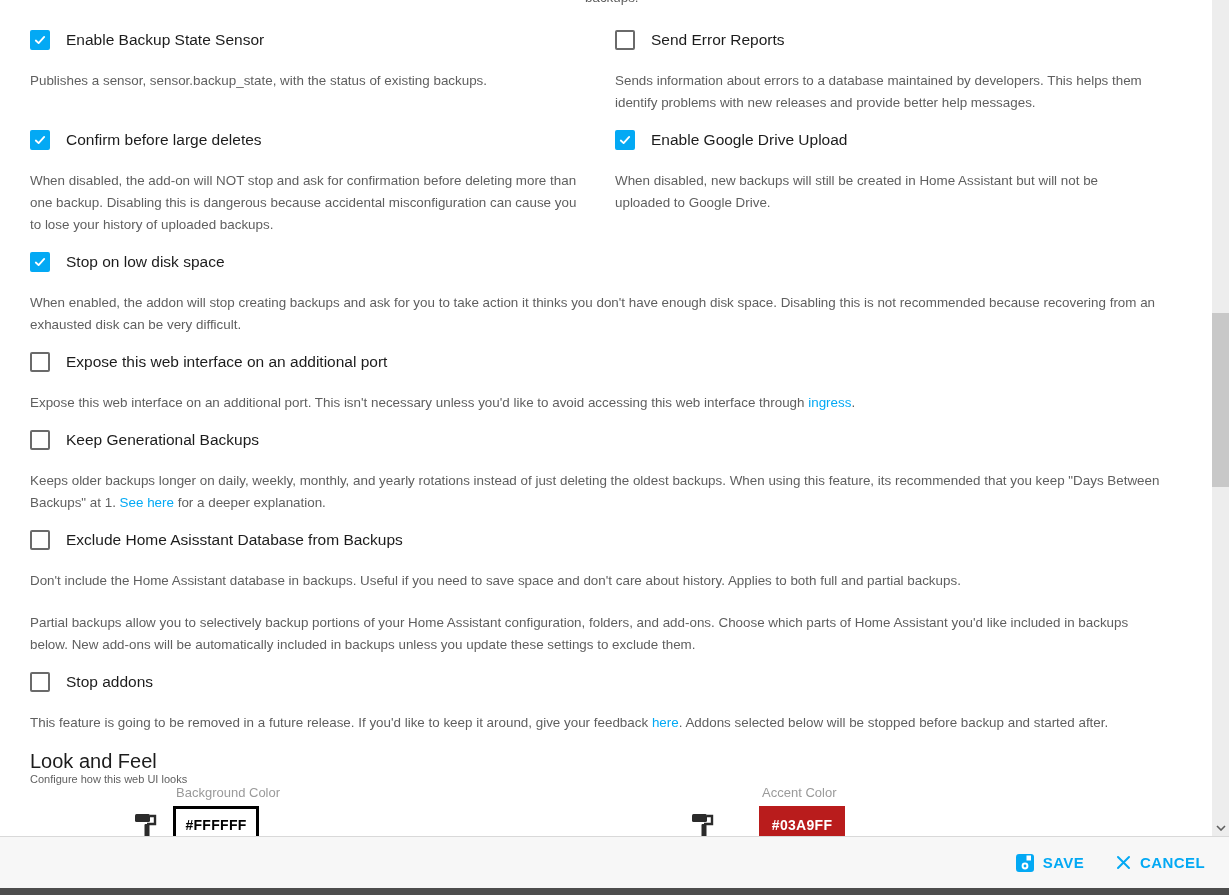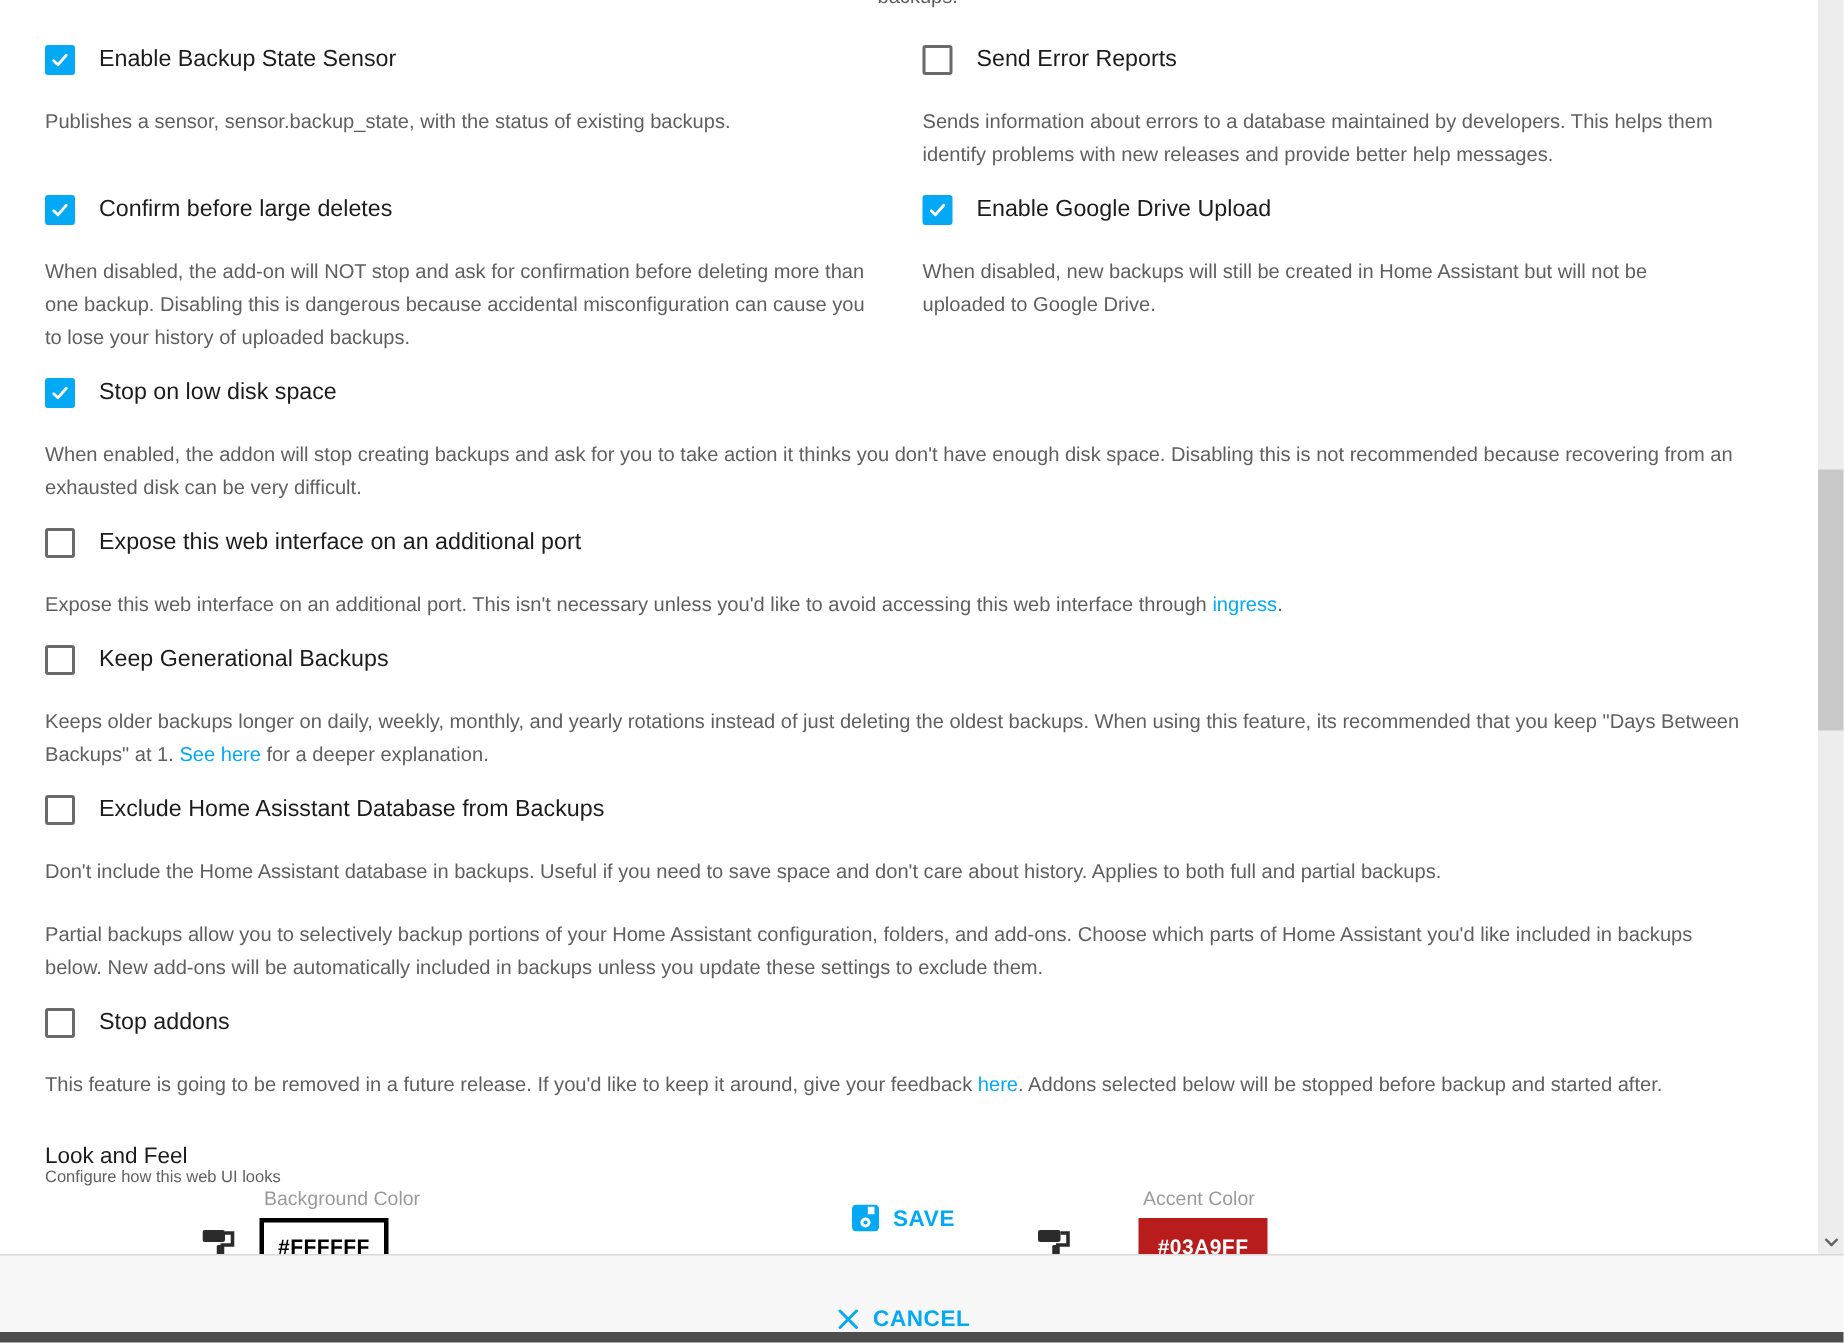--- a/index.html
+++ b/index.html
@@ -18,39 +18,39 @@
     border-radius:2px;background:#ffffff;display:flex;align-items:center;justify-content:center;
   }
   .checkbox.checked{border-color:#03A9F4;background:#03A9F4;}
   .checkbox svg{display:block;}
   .setting-label{font-size:15.5px;color:#1c1c1c;white-space:nowrap;}
   .setting-desc{margin-top:20px;font-size:13.4px;color:#5f5f5f;line-height:22px;}
   .grid2 .cell-right .setting-desc{max-width:540px;}
   .grid2 .cell-left .setting-desc{max-width:555px;}
   .full .setting-desc{max-width:1132px;}
   a.desc-link{color:#03A9F4;text-decoration:none;cursor:pointer;}
-  .lf-head{font-size:15px;color:#1c1c1c;margin-top:28px;}
+  .lf-head{font-size:20px;color:#1c1c1c;margin-top:16px;}
   .lf-sub{font-size:11px;color:#5f5f5f;}
   .pickers{display:flex;padding-left:105px;align-items:flex-end;}
   .picker{display:flex;align-items:flex-end;gap:15px;}
   .picker + .picker{margin-left:412px;gap:44px;}
   .picker-icon{width:23px;height:29px;margin-bottom:3px;flex:none;}
   .picker-col{display:flex;flex-direction:column;}
   .picker-label{font-size:13px;color:#9a9a9a;margin-bottom:6px;padding-left:3px;}
   .picker-input{
     width:86px;height:38px;box-sizing:border-box;text-align:left;font-weight:bold;
     font-size:14px;display:flex;align-items:center;justify-content:center;letter-spacing:0.3px;
     cursor:pointer;
   }
   .picker-input.bordered{border:3px solid #000;background:#fff;color:#000;}
   .picker-input.filled{border:none;background:#03A9FF;color:#fff;}
   .footer{
     position:absolute;left:0;right:0;top:836px;height:52px;background:#f7f7f7;
     border-top:1px solid #d9d9d9;display:flex;align-items:center;justify-content:flex-end;
-    gap:50px;padding-right:24px;box-sizing:border-box;flex-direction:column;
+    gap:32px;padding-right:24px;box-sizing:border-box;
   }
   .footer-btn{display:flex;align-items:center;gap:9px;color:#03A9F4;font-size:15px;
     font-weight:bold;letter-spacing:0.4px;cursor:pointer;}
   .bottom-bar{position:absolute;left:0;right:0;bottom:0;height:7px;background:#4d4d4d;}
   .scrollbar{position:absolute;right:0;top:0;width:17px;height:837px;background:#ededed;}
   .scroll-thumb{position:absolute;left:0;width:17px;background:#c8c8c8;}
   .scroll-down{position:absolute;left:0;bottom:2px;width:17px;height:14px;
     display:flex;align-items:center;justify-content:center;cursor:pointer;}
 </style>
 </head>

